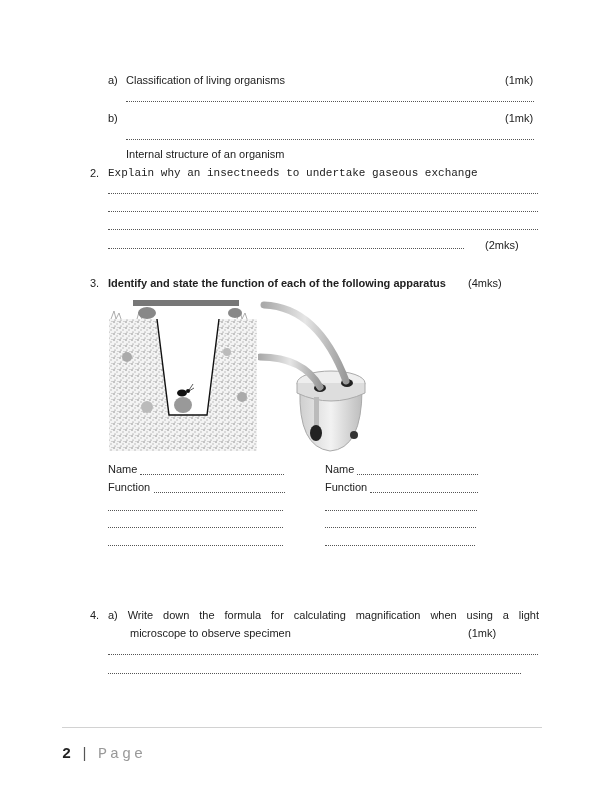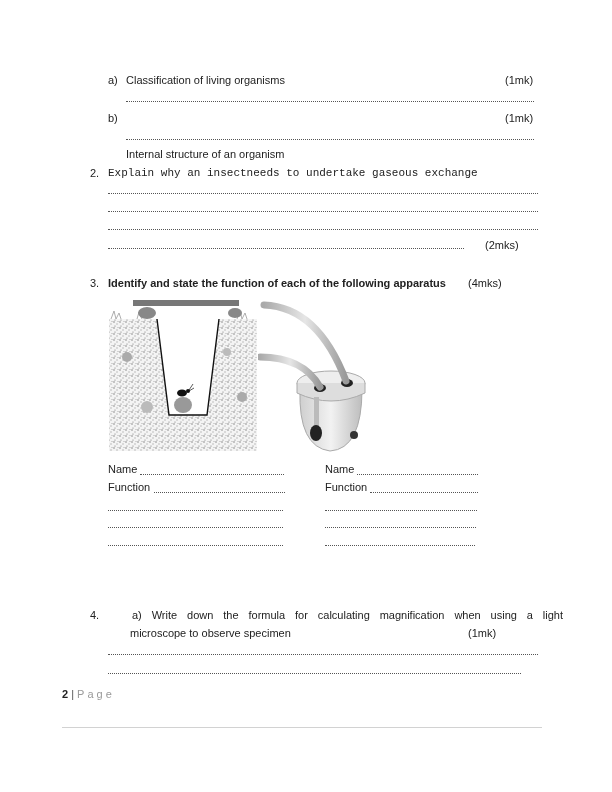--- a/index.html
+++ b/index.html
@@ -3,24 +3,24 @@
 <meta charset="utf-8">
 <style>
   html, body { margin:0; padding:0; background:#fff; }
   body { width:612px; height:792px; position:relative; overflow:hidden;
          font-family:"Liberation Sans", "DejaVu Sans", sans-serif; color:#222; font-size:11px; }
   .abs { position:absolute; }
   .txt { white-space:nowrap; line-height:13px; }
   .dots { position:absolute; height:0; border-bottom:1px dotted #555; }
   .mk { position:absolute; white-space:nowrap; }
   .footer-line { position:absolute; left:62px; top:727px; width:480px; height:0; border-top:1px solid #d2d2d2; }
-  .footer { position:absolute; left:62px; top:688px; font-family:Liberation Sans, sans-serif; font-size:11px; }
+  .footer { position:absolute; left:62px; top:746px; font-family:Liberation Mono, monospace; font-size:15px; }
   .footer .num { font-weight:bold; color:#222; }
   .footer .pg { color:#999; letter-spacing:3px; }
-  .justify { text-align:justify; text-align-last:justify;margin-left:24px; }
+  .justify { text-align:justify; text-align-last:justify; }
 </style>
 </head>
 <body>
 
 <div class="abs txt" style="left:108px;top:74px;">a)</div>
 <div class="abs txt" style="left:126px;top:74px;">Classification of living organisms</div>
 <div class="mk txt" style="left:505px;top:74px;">(1mk)</div>
 <div class="dots" style="left:126px;top:101px;width:408px;"></div>
 
 <div class="abs txt" style="left:108px;top:112px;">b)</div>

